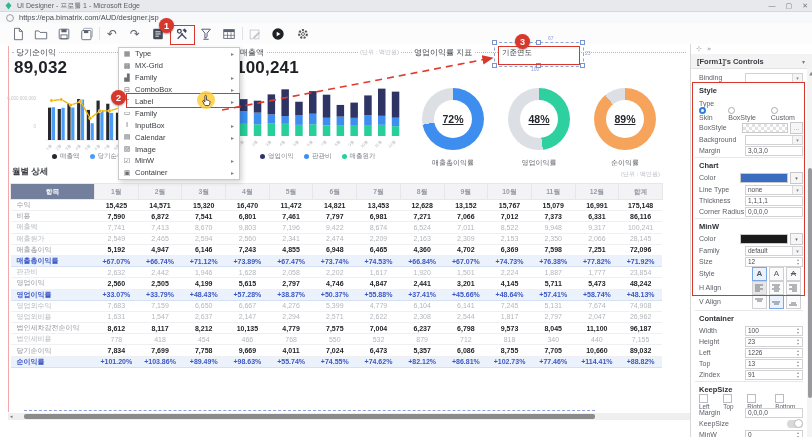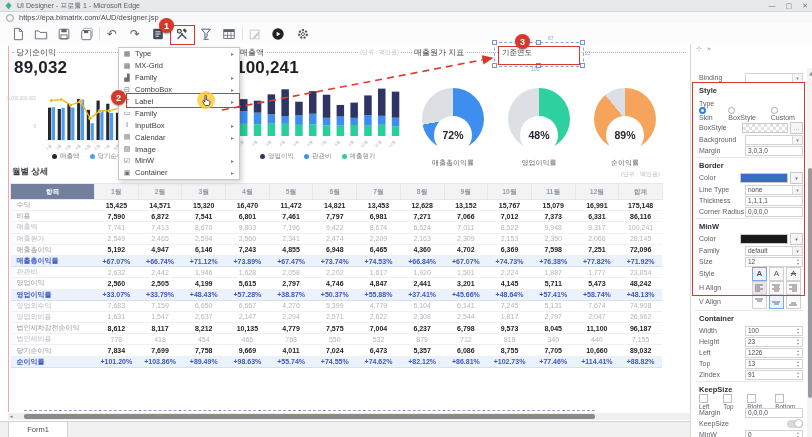--- a/index.html
+++ b/index.html
@@ -22,21 +22,21 @@
   .pinkline{position:absolute;left:8px;top:2px;width:1px;height:366px;background:#f2a8a8;}
   .dotline{position:absolute;left:12px;top:8px;width:674px;border-top:1px dotted #aab4e2;}
   .card-title{position:absolute;font-size:8px;color:#41444b;background:#fff;padding:0 2px;z-index:2;}
   .big-val{position:absolute;font-size:17px;font-weight:bold;color:#1d1f24;letter-spacing:.2px;}
   .unit-txt{position:absolute;font-size:6px;color:#b9bcc4;background:#fff;padding:0 2px;z-index:2;}
   .yaxis{position:absolute;font-size:4.5px;color:#c3c5ca;text-align:right;width:36px;}
   .legend{position:absolute;display:flex;gap:10px;font-size:6.5px;color:#7c7f85;align-items:center;}
   .legend .dot{display:inline-block;width:5px;height:5px;border-radius:50%;margin-right:3px;vertical-align:middle;}
   
   .donut{position:absolute;width:62px;height:62px;border-radius:50%;}
-  .donut .hole{position:absolute;left:12px;top:28px;width:38px;height:38px;background:#fff;border-radius:50%;display:flex;align-items:center;justify-content:center;font-size:10.5px;font-weight:bold;color:#26282e;}
+  .donut .hole{position:absolute;left:12px;top:12px;width:38px;height:38px;background:#fff;border-radius:50%;display:flex;align-items:center;justify-content:center;font-size:10.5px;font-weight:bold;color:#26282e;text-decoration:underline;}
   .donut-label{position:absolute;width:62px;text-align:center;font-size:7px;color:#5c5f66;}
   
   .sel-dash{position:absolute;border:1px dashed #8fa3dc;z-index:60;}
   .handle{position:absolute;width:3px;height:3px;background:#fff;border:1px solid #7a93cf;z-index:61;}
   .hint{position:absolute;font-size:5px;color:#8fa3dc;z-index:61;}
   .baseyear{position:absolute;background:#fff;font-size:7.5px;color:#3a3c42;display:flex;align-items:center;padding-left:3px;z-index:55;}
   
   #detail{position:absolute;left:10px;top:183px;width:652px;border-collapse:collapse;table-layout:fixed;font-size:7px;}
   #detail th{height:13px;background:#f3f3f5;color:#989da6;font-weight:bold;border:1px solid #e7e7ea;font-size:6.8px;}
   #detail th.hl{background:#72809e;color:#fff;}
@@ -313,21 +313,21 @@
         <rect x="157.8" y="37.7" width="7.5" height="8.461904761904762" fill="#3e8ef0"></rect>
         <rect x="157.8" y="11.63809523809524" width="7.5" height="26.061904761904763" fill="#2e3464"></rect>
         <text x="161.8" y="62" font-size="4" fill="#b5b8bd" text-anchor="end" transform="rotate(-45 161.8 62)">12월</text>
       </svg>
     <div class="legend" style="left:260px;top:108px" id="legend-sales">
         <span><span class="dot" style="background: rgb(46, 52, 100);"></span>영업이익</span>
         <span><span class="dot" style="background: rgb(62, 142, 240);"></span>판관비</span>
         <span><span class="dot" style="background: rgb(39, 207, 154);"></span>매출원가</span>
       </div>
 
-    <div class="card-title" style="left:412px;top:3px">매출원가 지표</div>
+    <div class="card-title" style="left:412px;top:3px">영업이익률 지표</div>
     <div id="donuts">
         <div class="donut" style="left: 422px; top: 44px; background: conic-gradient(rgb(62, 142, 240) 0deg, rgb(62, 142, 240) 72%, rgb(220, 223, 228) 72%, rgb(220, 223, 228) 100%);">
           <div class="hole">72%</div>
         </div>
         <div class="donut-label" style="left: 422px; top: 114px;">매출총이익률</div>
         <div class="donut" style="left: 508px; top: 44px; background: conic-gradient(rgb(47, 208, 160) 0deg, rgb(47, 208, 160) 48%, rgb(220, 223, 228) 48%, rgb(220, 223, 228) 100%);">
           <div class="hole">48%</div>
         </div>
         <div class="donut-label" style="left: 508px; top: 114px;">영업이익률</div>
         <div class="donut" style="left: 594px; top: 44px; background: conic-gradient(rgb(246, 164, 92) 0deg, rgb(246, 164, 92) 89%, rgb(220, 223, 228) 89%, rgb(220, 223, 228) 100%);">
@@ -707,20 +707,24 @@
       </defs>
     <line x1="222" y1="110" x2="492" y2="58" stroke="#e23b2e" stroke-width="1.6" stroke-dasharray="7 5" marker-end="url(#ah)"></line>
   </svg>
 
   <div class="redbox" style="left:498px;top:46px;width:80px;height:17px"></div>
   <div class="badge" style="left:515px;top:34px">3</div>
 
   <div class="panel">
     <span class="ptop-ic" style="left:5px">⊹</span>
     <span class="ptop-ic" style="left:16px">»</span>
+    <div class="phead">
+      <span>[Form1]'s Controls</span>
+      <span style="position:absolute;right:8px;font-size:6px;color:#7a7d83;font-family:'DejaVu Sans',sans-serif">▾</span>
+    </div>
 
     <div class="prow" style="top:28px">
       <span class="plabel">Binding</span>
       <div class="pctl">
           <span class="dd">▾</span>
         </div>
     </div>
 
     <div class="redbox" style="left:1px;top:38px;width:111px;height:212px"></div>
 
@@ -745,21 +749,21 @@
         </div>
     </div>
     <div class="prow" style="top:101px">
       <span class="plabel">Margin</span>
       <div class="pctl">
           <span>3,0,3,0</span>
         </div>
     </div>
 
     <div class="pdiv" style="top:113px"></div>
-    <div class="ptitle" style="top:117px">Border</div>
+    <div class="ptitle" style="top:117px">Chart</div>
     <div class="prow" style="top:128px">
       <span class="plabel">Color</span>
       <div class="swatch" style="width:46px;background:#3a6cc0"></div>
       <div class="dots-btn" style="margin-left:2px;font-family:'DejaVu Sans',sans-serif;font-size:5px">▾</div>
     </div>
     <div class="prow" style="top:140px">
       <span class="plabel">Line Type</span>
       <div class="pctl">
           <span>none</span>
           <span class="dd">▾</span>
@@ -934,16 +938,13 @@
           </span>
         </div>
       </div>
 
     <div class="pscroll">
         <div class="pthumb"></div>
       </div>
     <span class="pup">▲</span>
   </div>
 
-  <div class="tabbar">
-    <div class="formtab">Form1</div>
-  </div>
 </div>
 
 </body></html>

